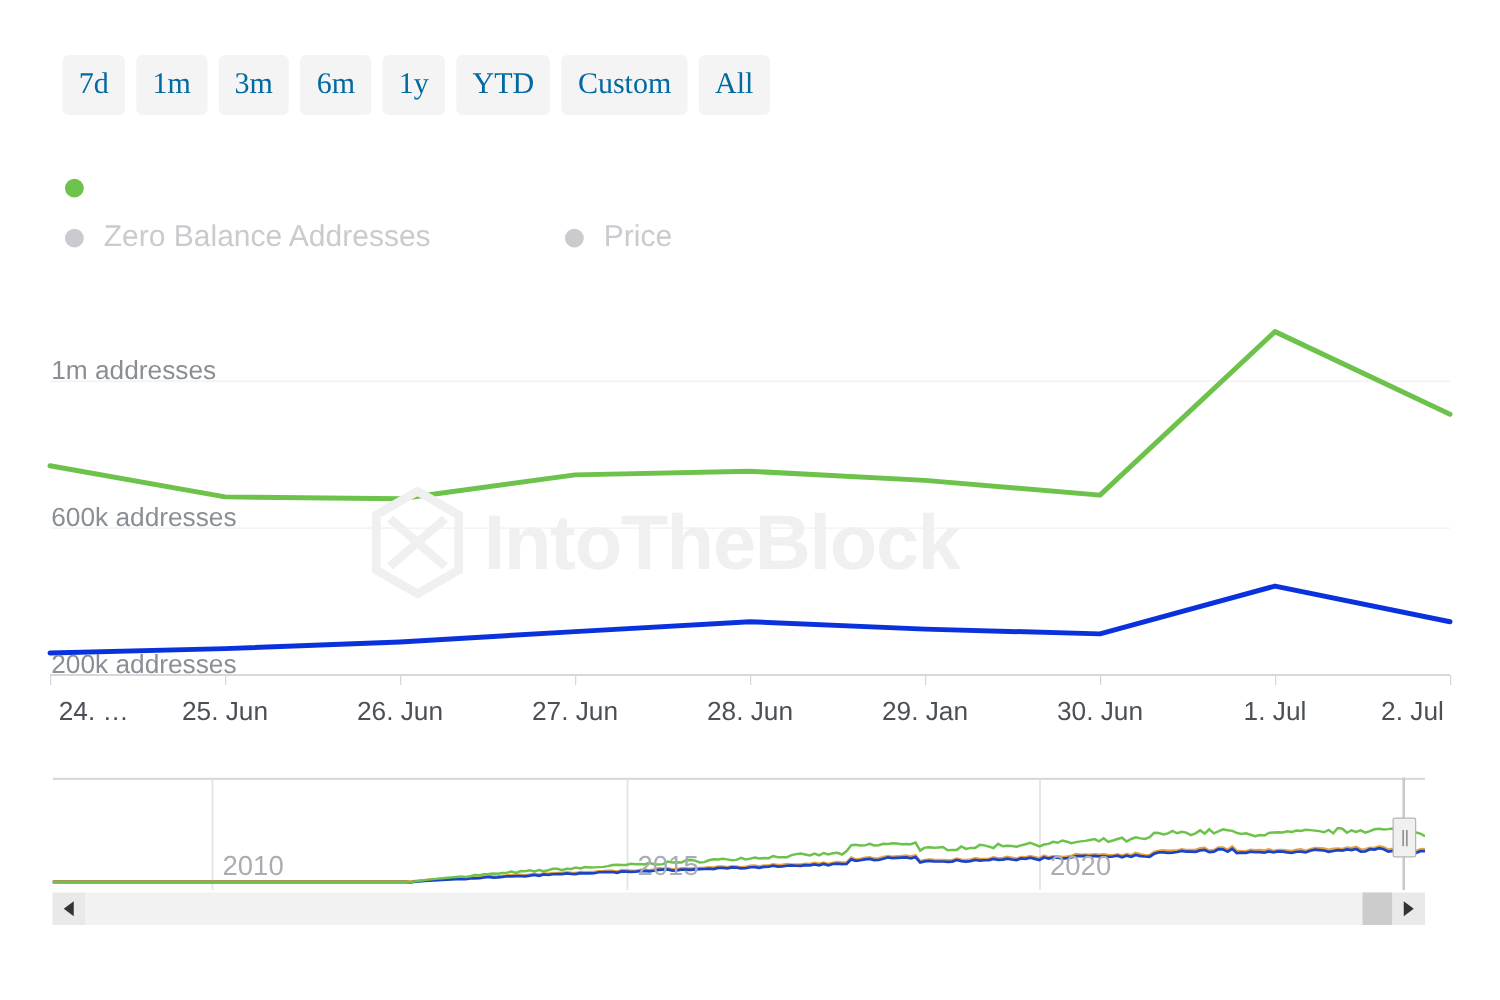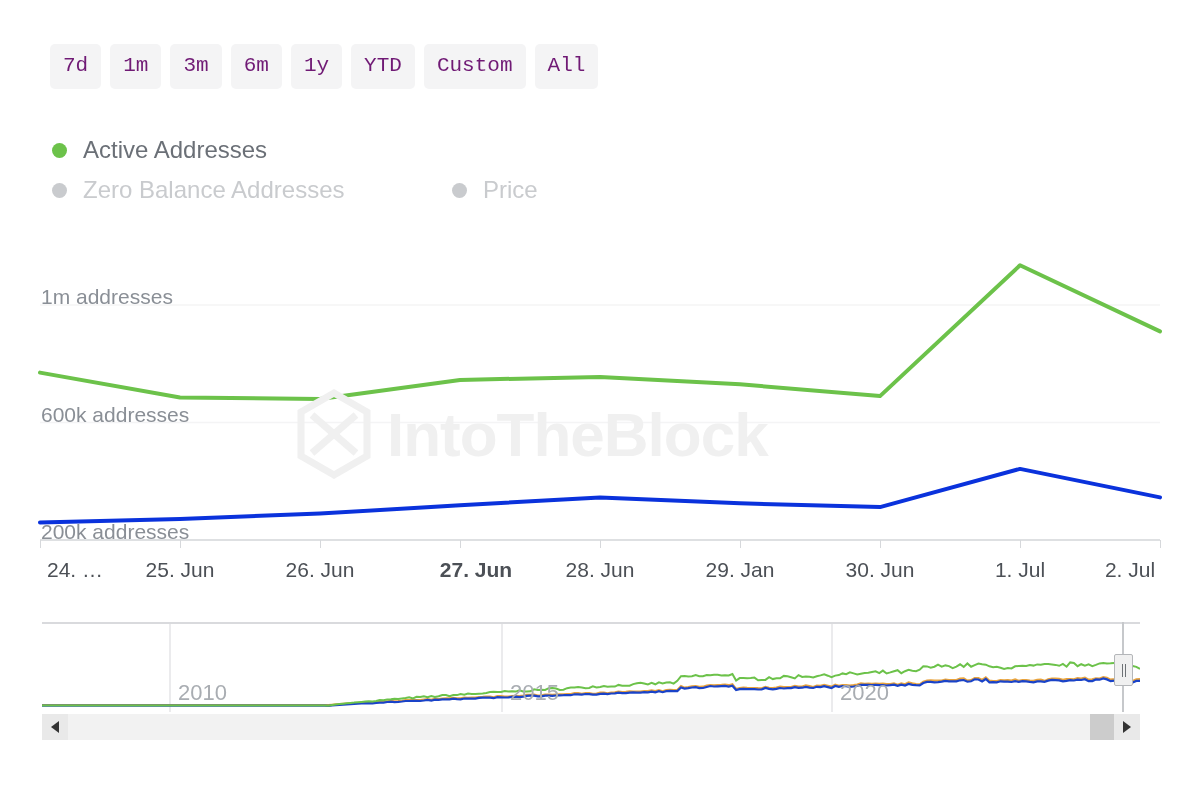--- a/index.html
+++ b/index.html
@@ -9,23 +9,23 @@
     font-family: "Liberation Sans", sans-serif;
     overflow: hidden;
   }
   #app { position: relative; width: 1200px; height: 800px; }
 
   
   .range-bar { position: absolute; left: 50px; top: 44px; display: flex; gap: 9px; }
   .range-btn {
     background: #f4f4f5;
     border: none; border-radius: 5px;
-    color: #701a75;
-    font-family: Liberation Mono, monospace;
-    font-size: 21px;
+    color: #0369a1;
+    font-family: Liberation Serif, serif;
+    font-size: 24px;
     line-height: 1;
     padding: 11px 13px 13px 13px;
     cursor: pointer;
     white-space: nowrap;
   }
 
   
   .legend { position: absolute; left: 52px; top: 130px; width: 760px; }
   .legend-row { display: flex; align-items: center; height: 40px; }
   .legend-item { display: flex; align-items: center; cursor: pointer; }
@@ -119,21 +119,20 @@
       <button class="range-btn">1y</button>
       <button class="range-btn">YTD</button>
       <button class="range-btn">Custom</button>
       <button class="range-btn">All</button>
     </div>
 
   <div class="legend">
     <div class="legend-row">
       <div class="legend-item">
         <span class="legend-dot" style="background: rgb(108, 194, 74);"></span>
-        <span class="legend-label">Active Addresses</span>
       </div>
     </div>
     <div class="legend-row">
       <div class="legend-item col1 off">
         <span class="legend-dot" style="background: rgb(201, 203, 206);"></span>
         <span class="legend-label">Zero Balance Addresses</span>
       </div>
       <div class="legend-item off">
         <span class="legend-dot" style="background: rgb(201, 203, 206);"></span>
         <span class="legend-label">Price</span>
@@ -170,21 +169,21 @@
   </div>
 
   <div class="xaxis">
       <div class="xtick-mark" style="left: 40px;"></div>
       <div class="xtick-label" style="left: 75px;">24. …</div>
       <div class="xtick-mark" style="left: 180px;"></div>
       <div class="xtick-label" style="left: 180px;">25. Jun</div>
       <div class="xtick-mark" style="left: 320px;"></div>
       <div class="xtick-label" style="left: 320px;">26. Jun</div>
       <div class="xtick-mark" style="left: 460px;"></div>
-      <div class="xtick-label" style="left: 476px; font-weight: bold;">27. Jun</div>
+      <div class="xtick-label" style="left: 460px;">27. Jun</div>
       <div class="xtick-mark" style="left: 600px;"></div>
       <div class="xtick-label" style="left: 600px;">28. Jun</div>
       <div class="xtick-mark" style="left: 740px;"></div>
       <div class="xtick-label" style="left: 740px;">29. Jan</div>
       <div class="xtick-mark" style="left: 880px;"></div>
       <div class="xtick-label" style="left: 880px;">30. Jun</div>
       <div class="xtick-mark" style="left: 1020px;"></div>
       <div class="xtick-label" style="left: 1020px;">1. Jul</div>
       <div class="xtick-mark" style="left: 1160px;"></div>
       <div class="xtick-label" style="left: 1130px;">2. Jul</div>

